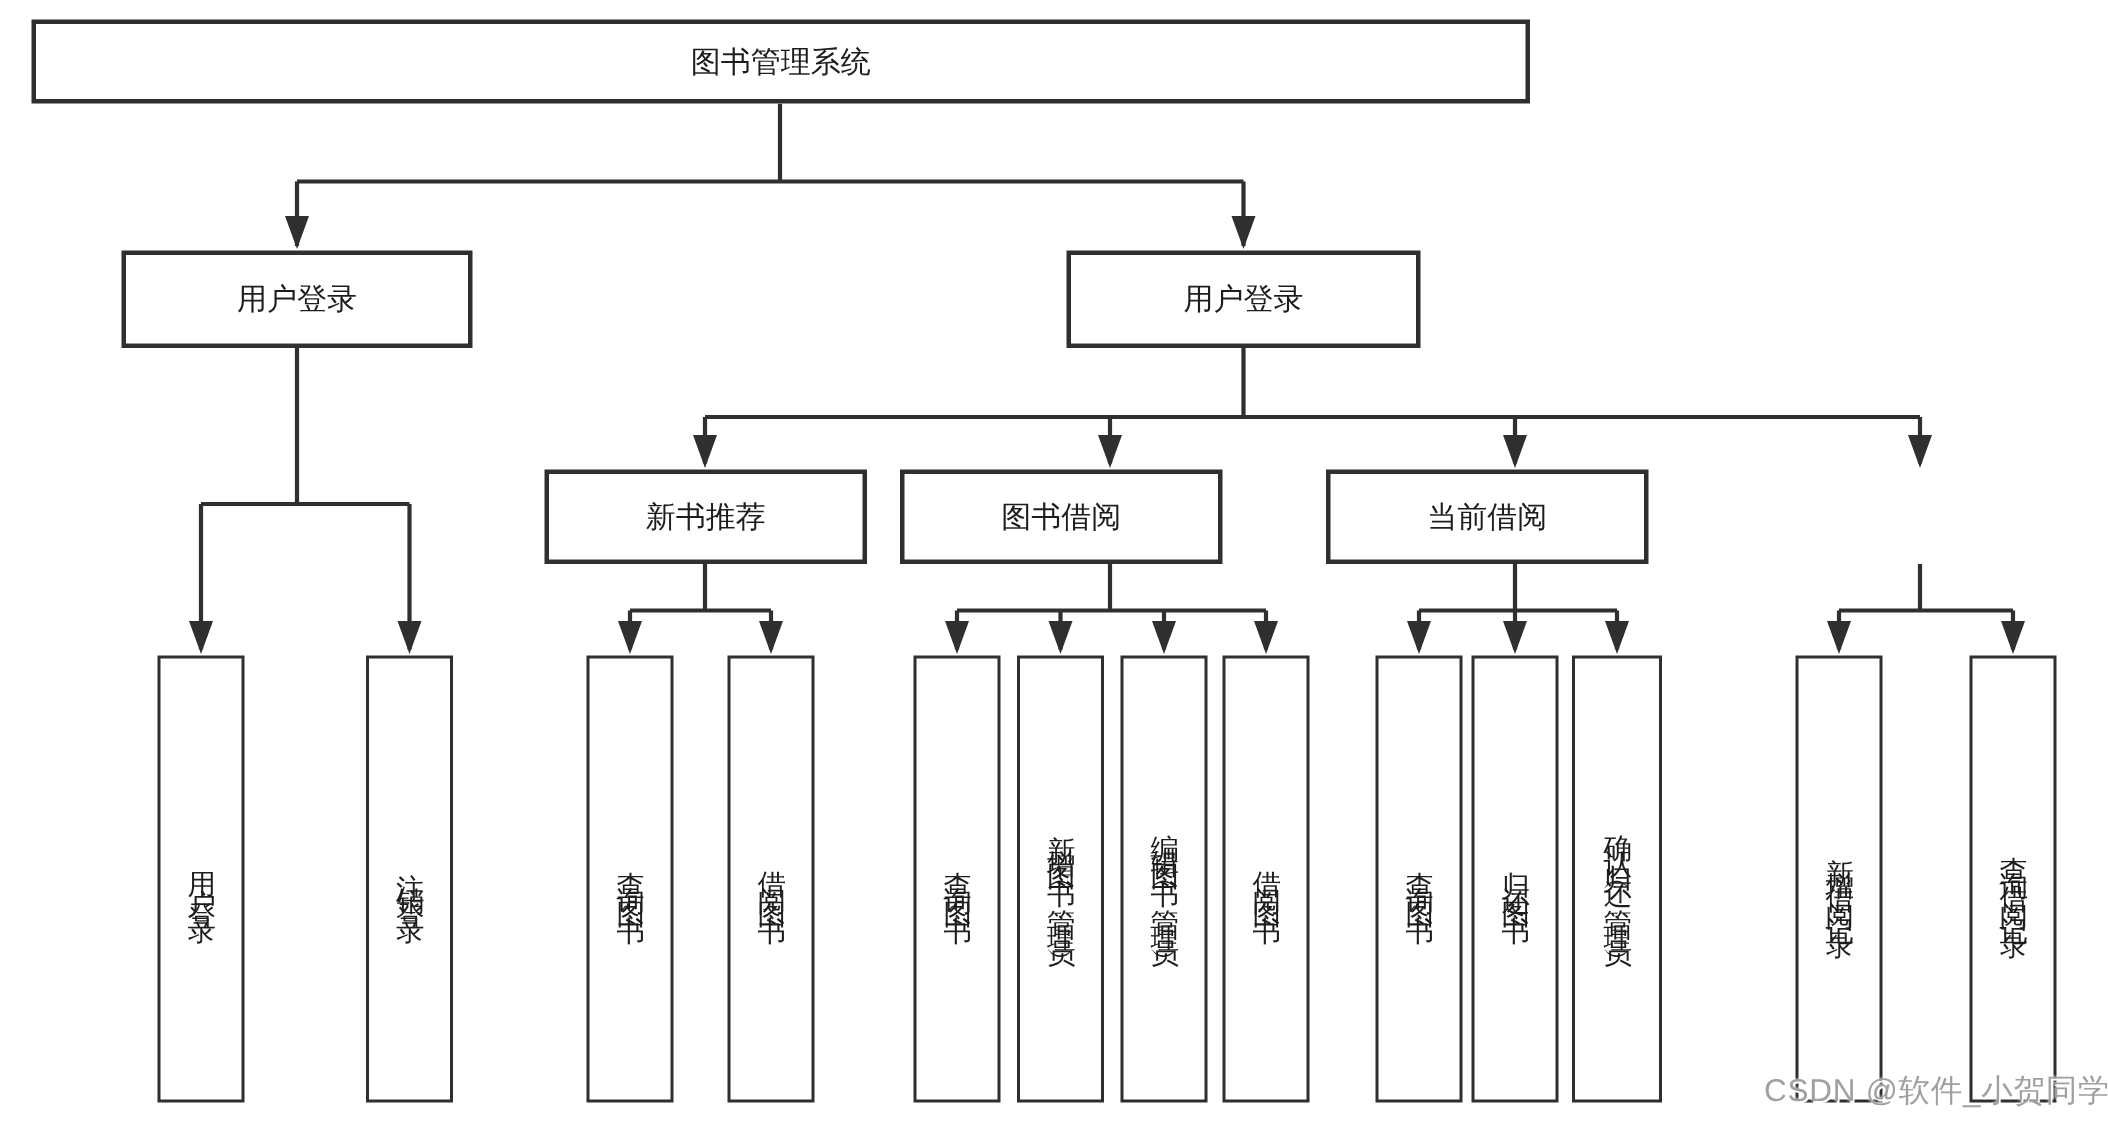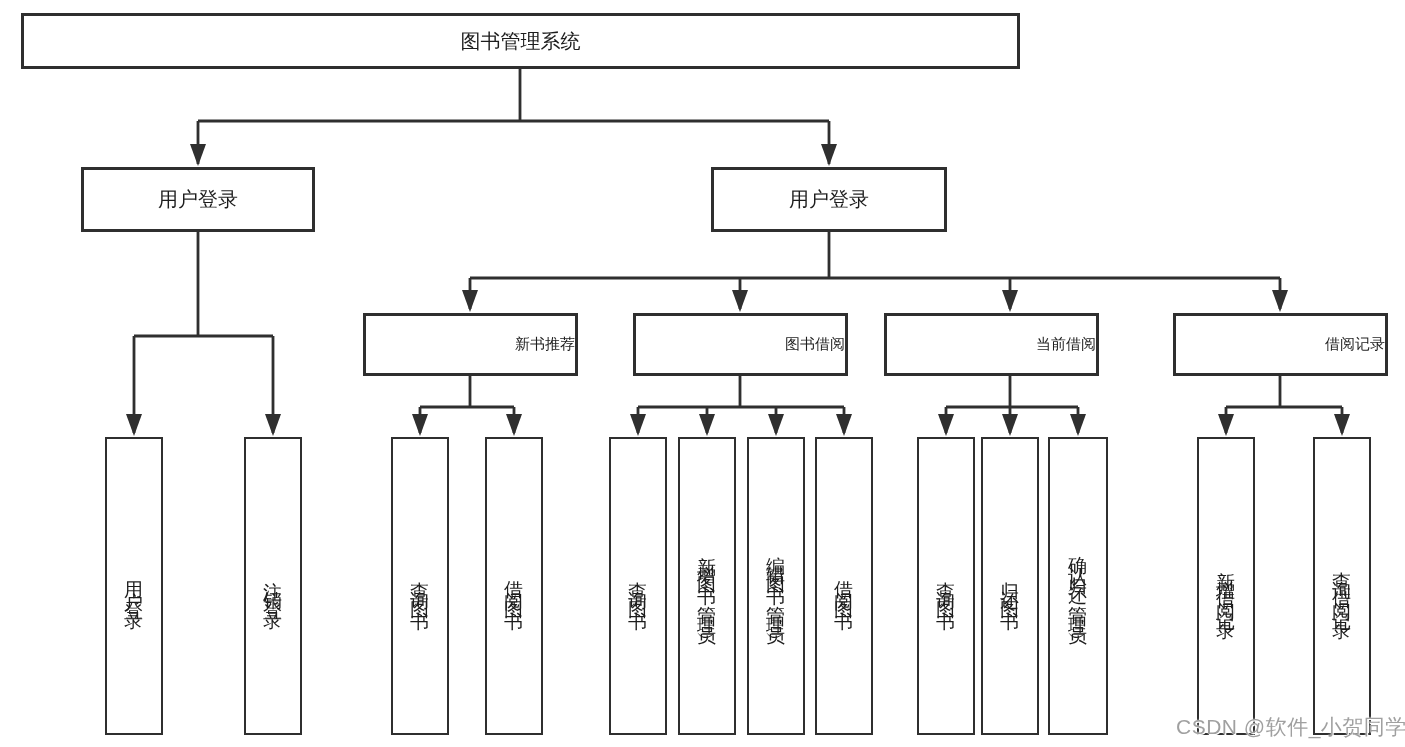--- a/index.html
+++ b/index.html
@@ -22,21 +22,21 @@
   .node{
     position:absolute;
     box-sizing:border-box;
     background:#fff;
     border:3px solid var(--line);
     display:flex;align-items:center;justify-content:center;
     color:var(--ink);
     z-index:2;
   }
   .h20{font-size:20px;}
-  .h19{font-size:15px;justify-content:flex-end;}
+  .h19{font-size:20px;}
   .leaf{
     width:58px;height:298px;top:437px;
     border-width:2.5px;
   }
   .leaf span{
     writing-mode:vertical-rl;
     font-size:19px;
     line-height:1;
     letter-spacing:10px;
     color:var(--ink);
@@ -101,28 +101,25 @@
   <div class="node h20" style="left:81px;top:167px;width:234px;height:65px">
     <span>用户登录</span>
   </div>
   <div class="node h20" style="left:711px;top:167px;width:236px;height:65px">
     <span>用户登录</span>
   </div>
 
   <div class="node h19" style="left:363px;top:313px;width:215px;height:63px">
     <span>新书推荐</span>
   </div>
-  <div class="node h19" style="left:633px;top:313px;width:215px;height:63px">
+  <div class="node h19" style="left:600px;top:313px;width:215px;height:63px">
     <span>图书借阅</span>
   </div>
   <div class="node h19" style="left:884px;top:313px;width:215px;height:63px">
     <span>当前借阅</span>
-  </div>
-  <div class="node h19" style="left:1173px;top:313px;width:215px;height:63px">
-    <span>借阅记录</span>
   </div>
 
   <div class="node leaf" style="left:105px">
     <span>用户登录</span>
   </div>
   <div class="node leaf" style="left:244px">
     <span>注销登录</span>
   </div>
 
   <div class="node leaf" style="left:391px">

